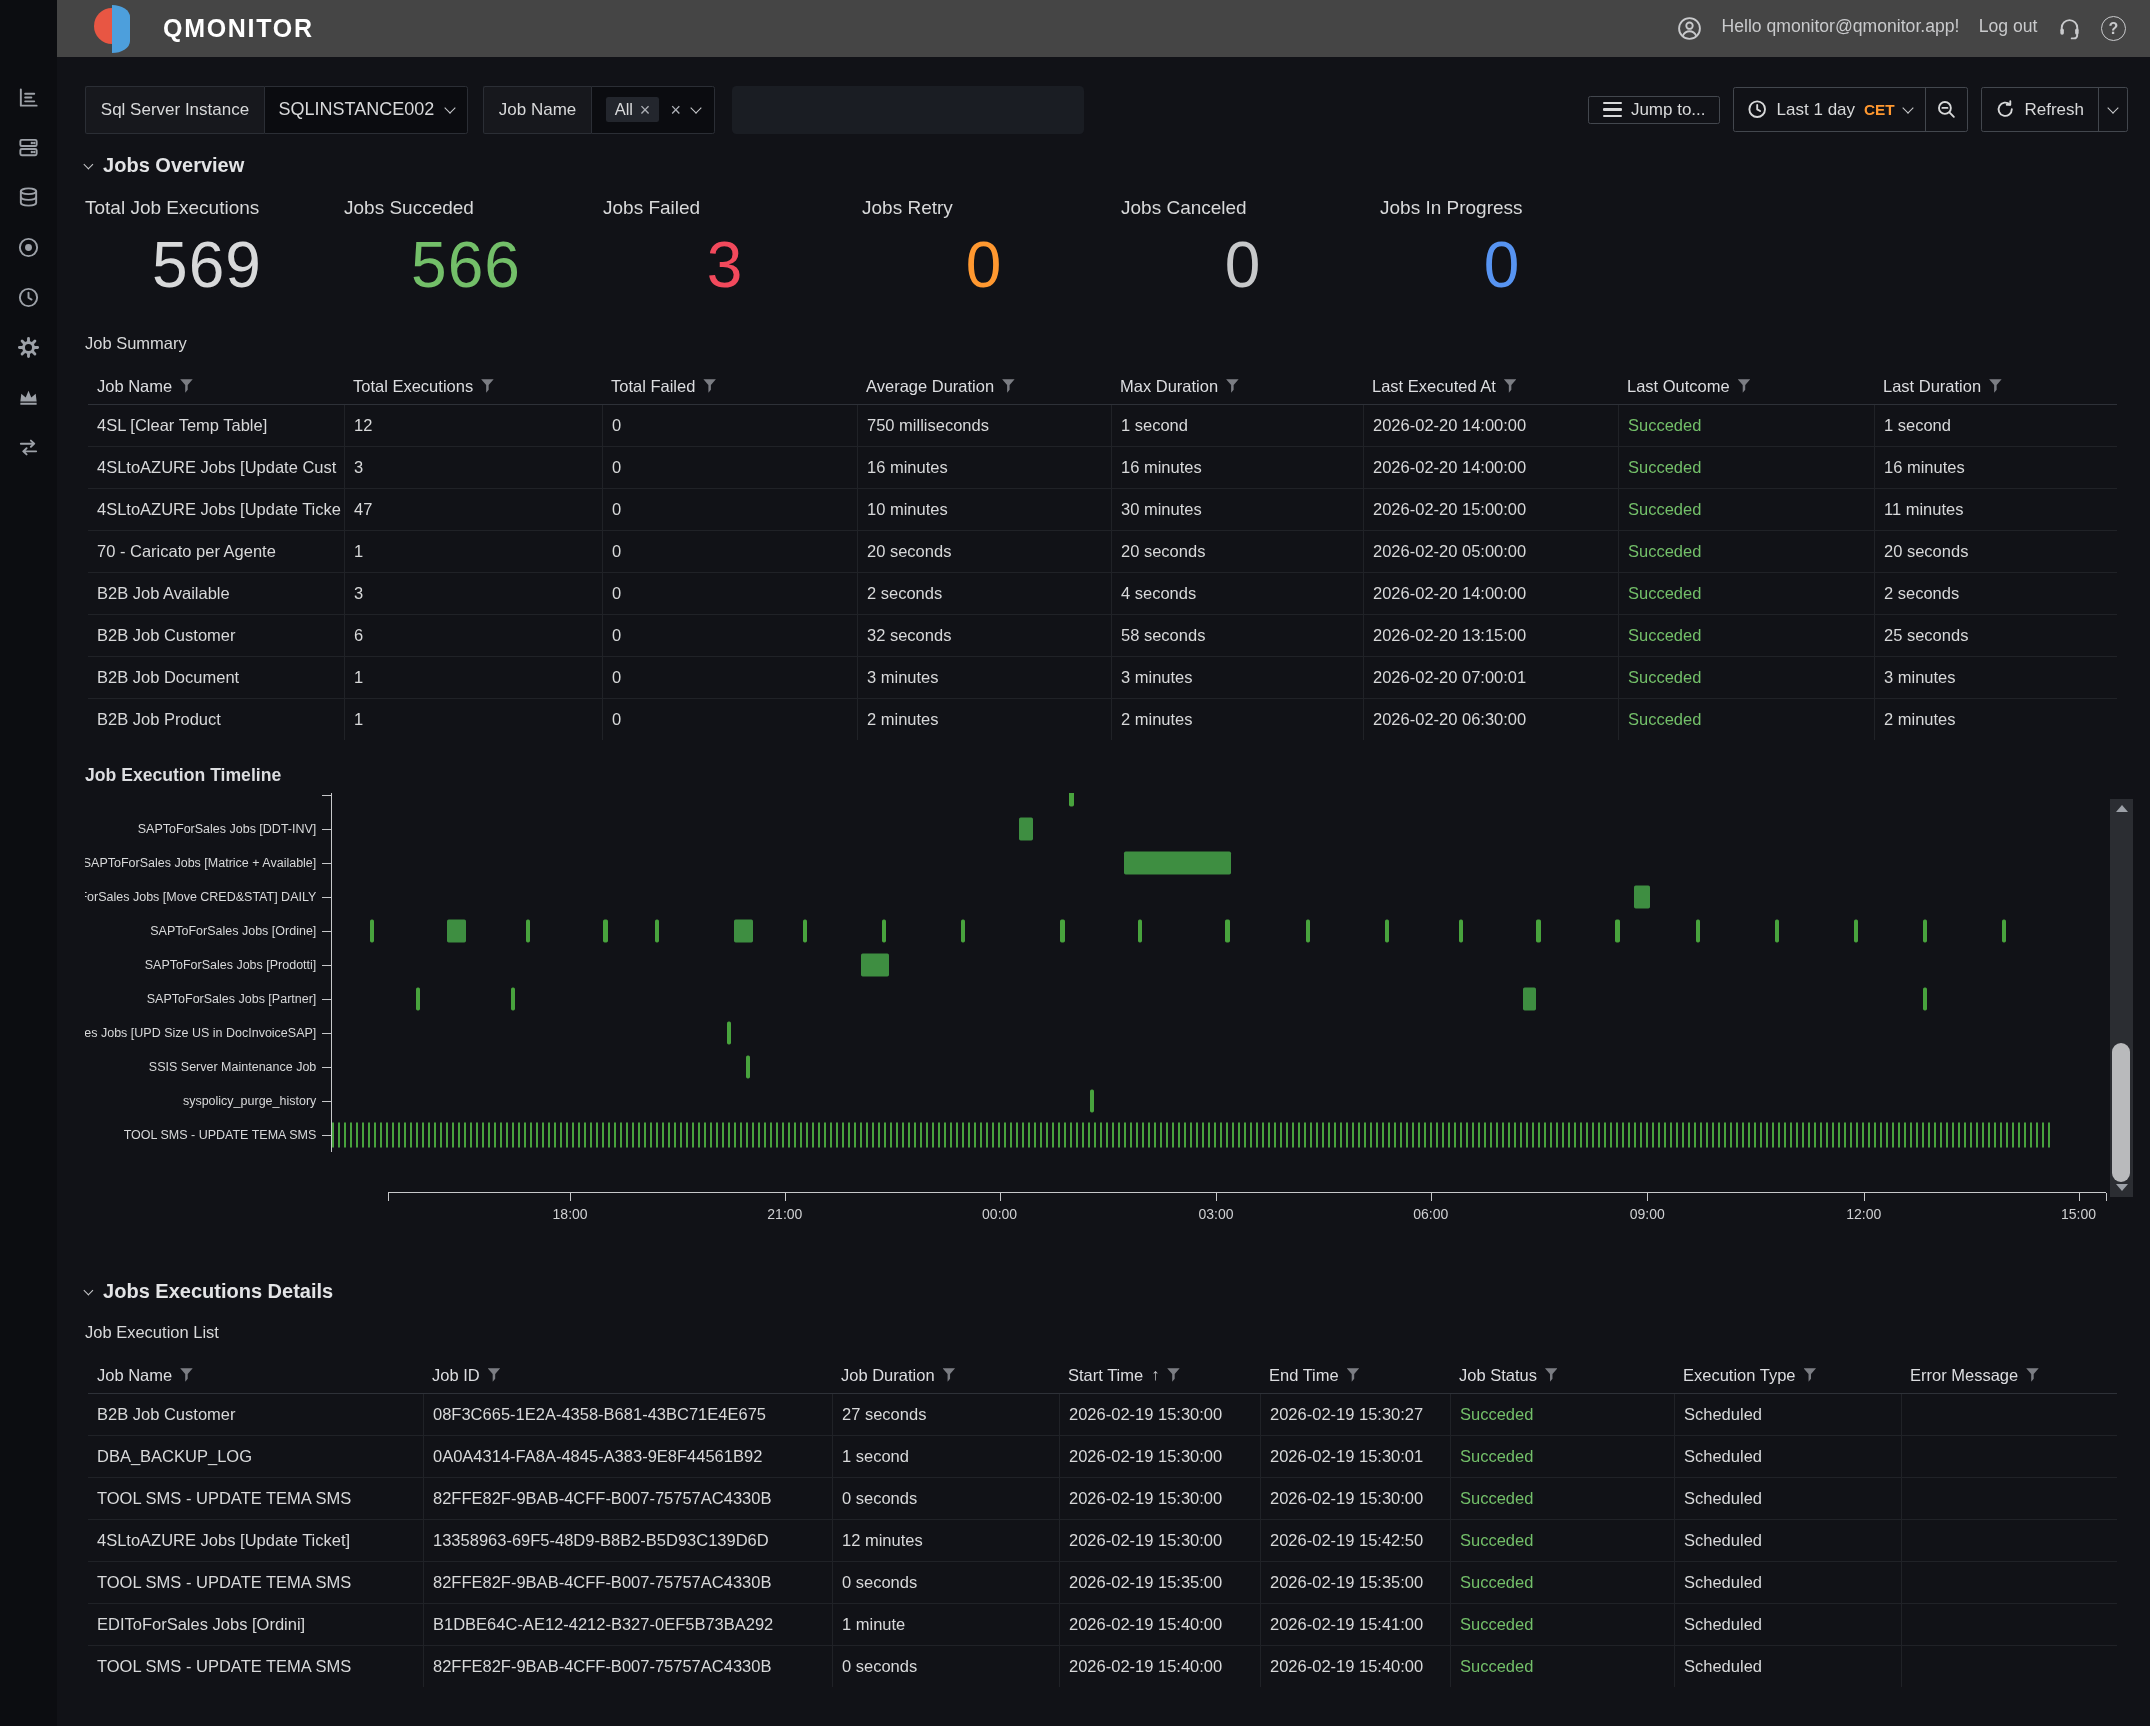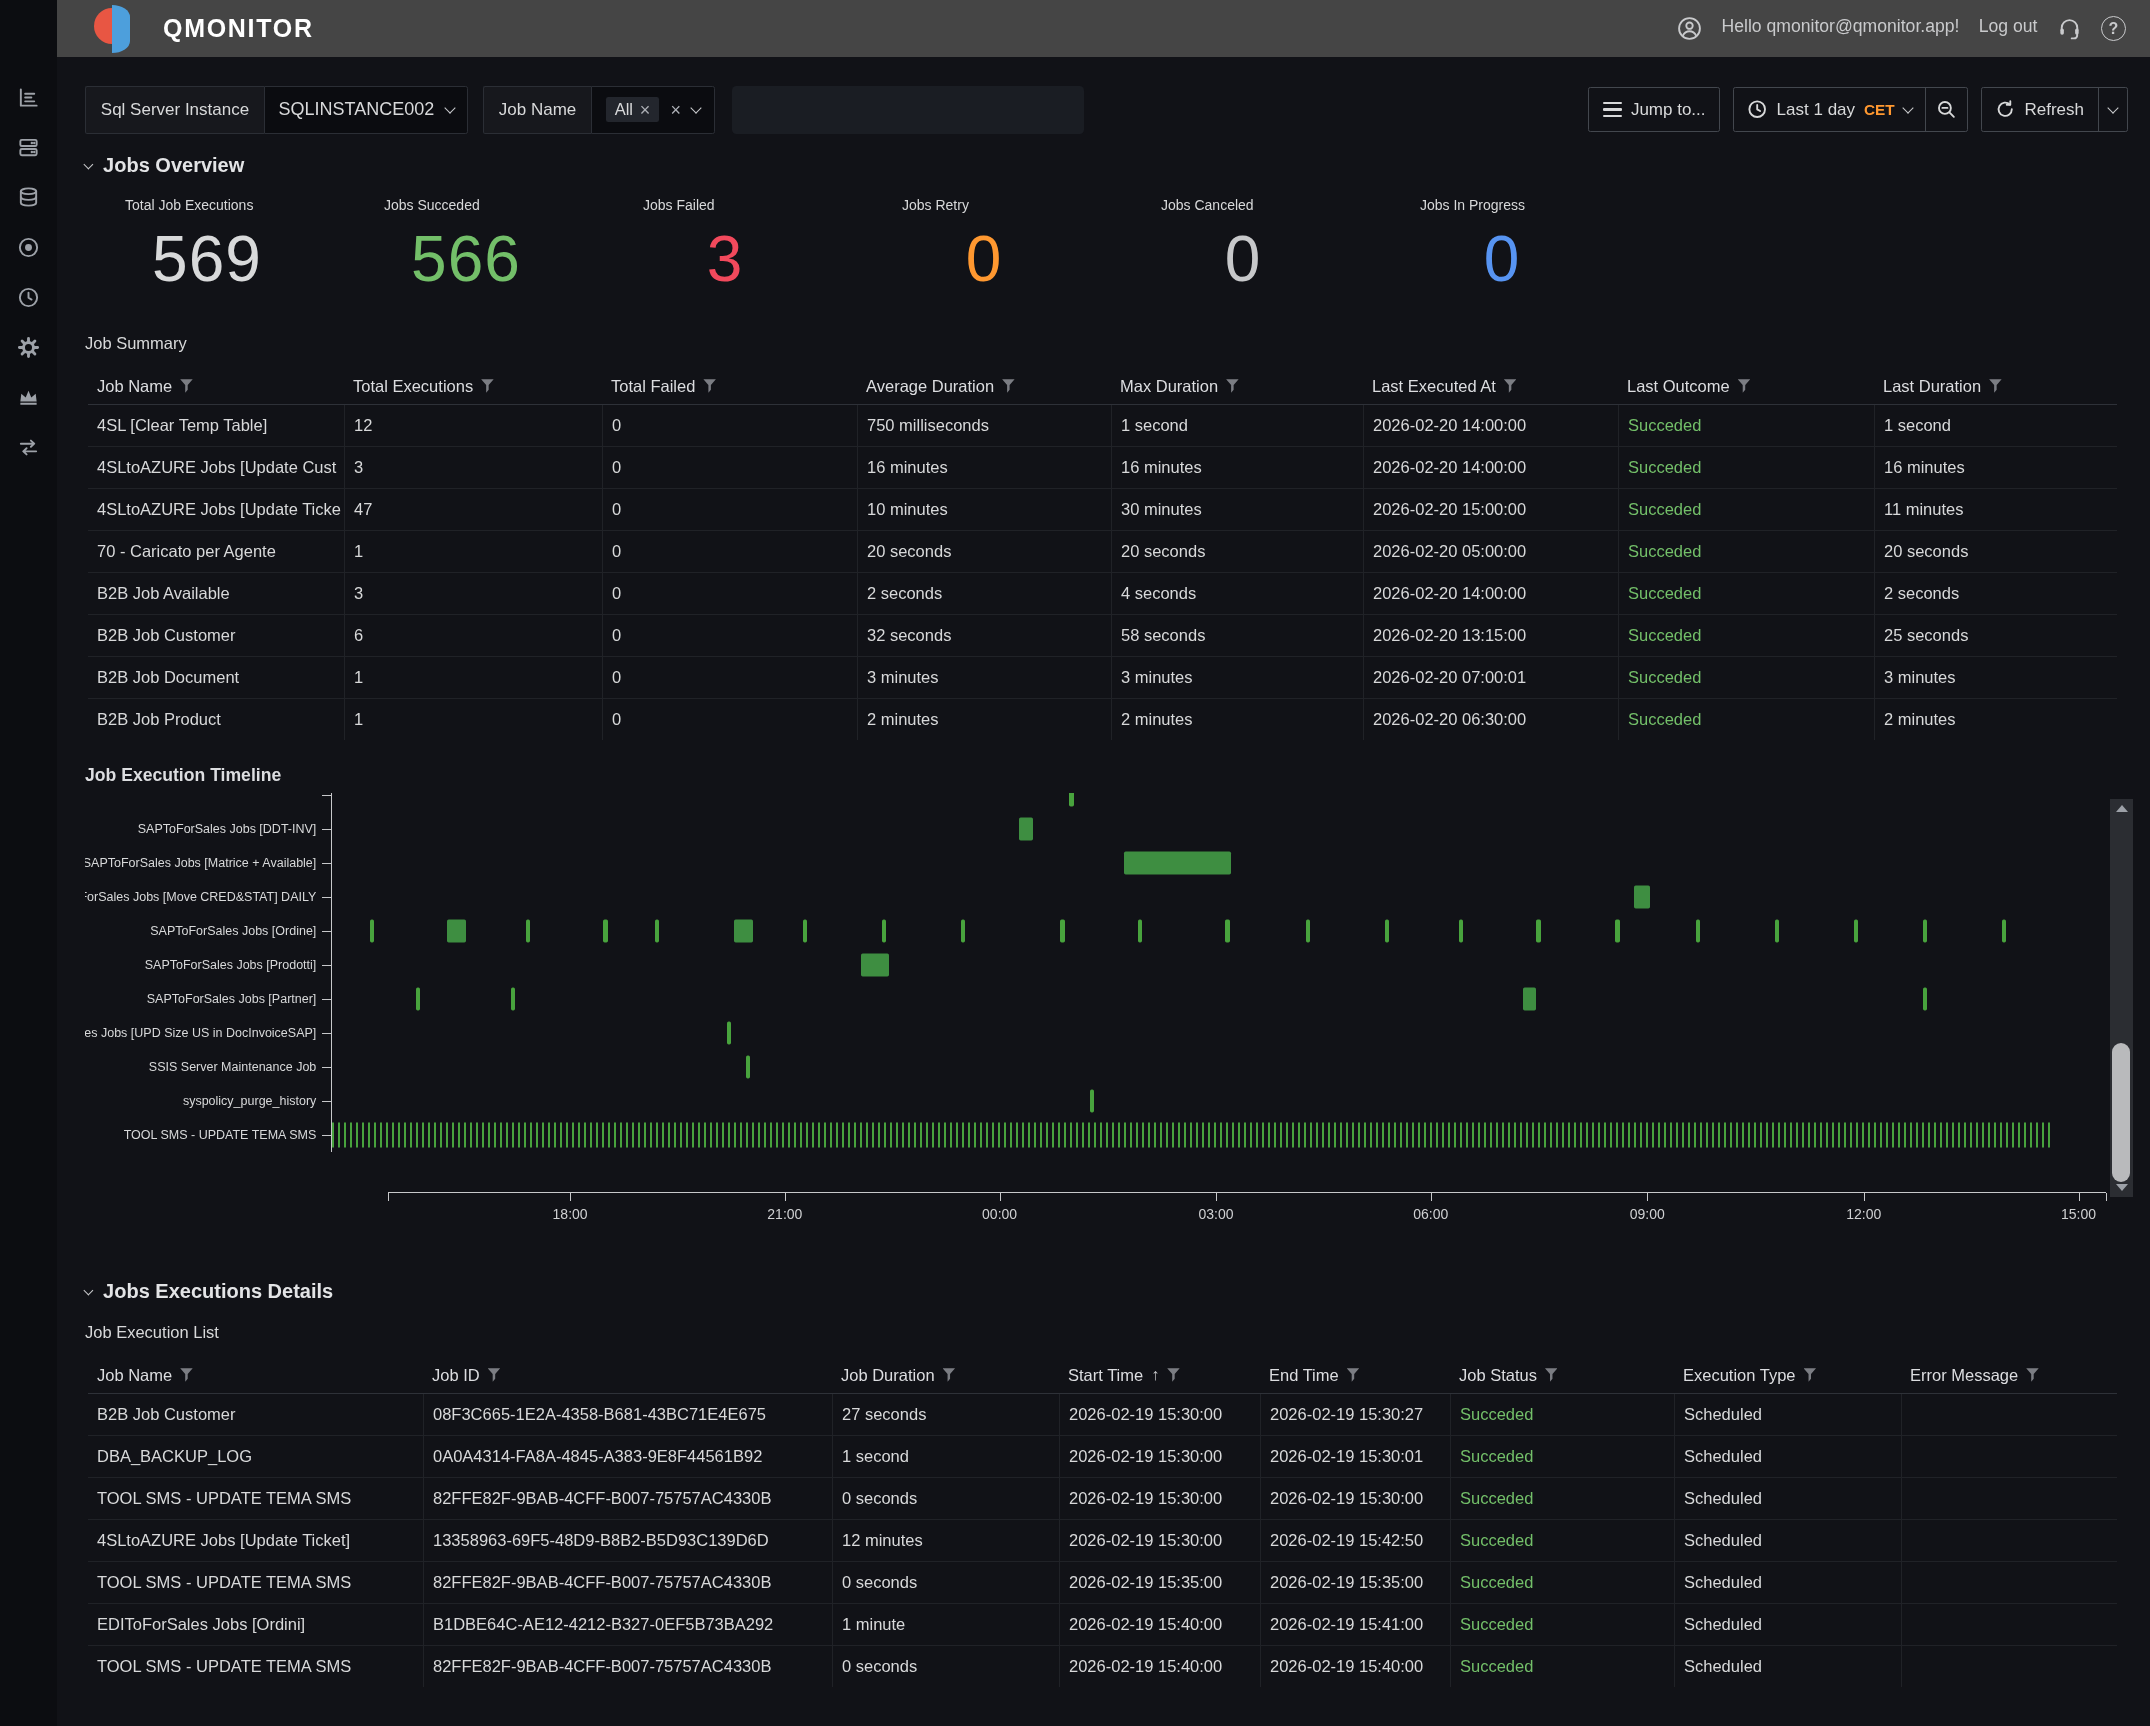--- a/index.html
+++ b/index.html
@@ -33,39 +33,39 @@
   .flabel { background:#17181d; border:0.6px solid #2b2e35; border-right:none; border-radius:2.3px 0 0 2.3px;
             display:flex; align-items:center; padding:0 14.8px; font-size:17px; }
   .fvalue { background:#0b0c10; border:0.6px solid #2b2e35; border-radius:0 2.3px 2.3px 0;
             display:flex; align-items:center; gap:11.3px; padding:0 13.6px; font-size:18px; }
   .chip { background:#23262d; border-radius:2.3px; padding:3.4px 9px; font-size:16.5px; display:flex; align-items:center; gap:6.8px; }
   .xmark { color:#aeb1b7; font-size:18px; line-height:1; cursor:pointer; }
   .chev { width:8px; height:8px; border-right:1.7px solid #c9cacc; border-bottom:1.7px solid #c9cacc;
           transform:rotate(45deg); margin-top:-3.4px; display:inline-block; }
   .empty-panel { margin-left:17px; width:352px; height:48px; background:#1a1d23; border-radius:4.5px; }
   .filters-right { margin-left:auto; display:flex; align-items:center; gap:12.5px; }
-  .btn { height:45px; border:0.6px solid #43474e; border-radius:2.3px; background:transparent;
+  .btn { height:28px; border:0.6px solid #43474e; border-radius:2.3px; background:transparent;
          display:flex; align-items:center; gap:9px; padding:0 13.6px; font-size:17px; color:#d8d9da; cursor:pointer; }
   .hamb { display:inline-flex; flex-direction:column; gap:4px; }
   .hamb i { width:19.3px; height:2.3px; background:#d8d9da; border-radius:1.1px; }
   .tz { color:#ff9830; font-weight:bold; font-size:15.3px; }
   .split { display:flex; align-items:stretch; height:45px; border:0.6px solid #43474e; border-radius:2.3px; }
   .split .seg { display:flex; align-items:center; gap:9px; padding:0 13.6px; font-size:17px; cursor:pointer; }
   .split .seg + .seg { border-left:0.6px solid #43474e; padding:0 10.2px; }
   .split svg { width:20.4px; height:20.4px; stroke:#d8d9da; fill:none; stroke-width:2.2; stroke-linecap:round; stroke-linejoin:round; }
 
   
   .sec-head { position:absolute; left:85px; display:flex; align-items:center; gap:11.3px;
               font-size:20px; font-weight:bold; color:#e3e4e6; cursor:pointer; }
   .sec-head .chev { width:6.8px; height:6.8px; border-width:1.7px; margin-top:-2.3px; }
 
   
   .stats { position:absolute; left:85px; top:197px; display:flex; }
   .stat { width:259px; }
-  .stat-label { font-size:14px; color:#d8d9da;margin-left:40px; }
+  .stat-label { font-size:19px; color:#d8d9da; }
   .stat-value { margin-top:9px; width:244px; text-align:center; font-size:64px; font-weight:500; letter-spacing:1.1px; }
 
   
   .tbl { position:absolute; left:88px; width:2029px; font-size:16.5px; }
   .trow { display:grid; }
   .summary .trow { grid-template-columns:256px 258px 255px 254px 252px 255px 256px 1fr; }
   .details .trow { grid-template-columns:335px 409px 227px 201px 190px 224px 227px 1fr; }
   .th { display:flex; align-items:center; gap:8px; height:36px; padding:0 9px; white-space:nowrap; color:#dcdde0; }
   .td { height:41px; line-height:41px; padding:0 9px; white-space:nowrap; overflow:hidden; color:#d8d9da; }
   .tbody .trow { border-top:0.6px solid #202227; }

